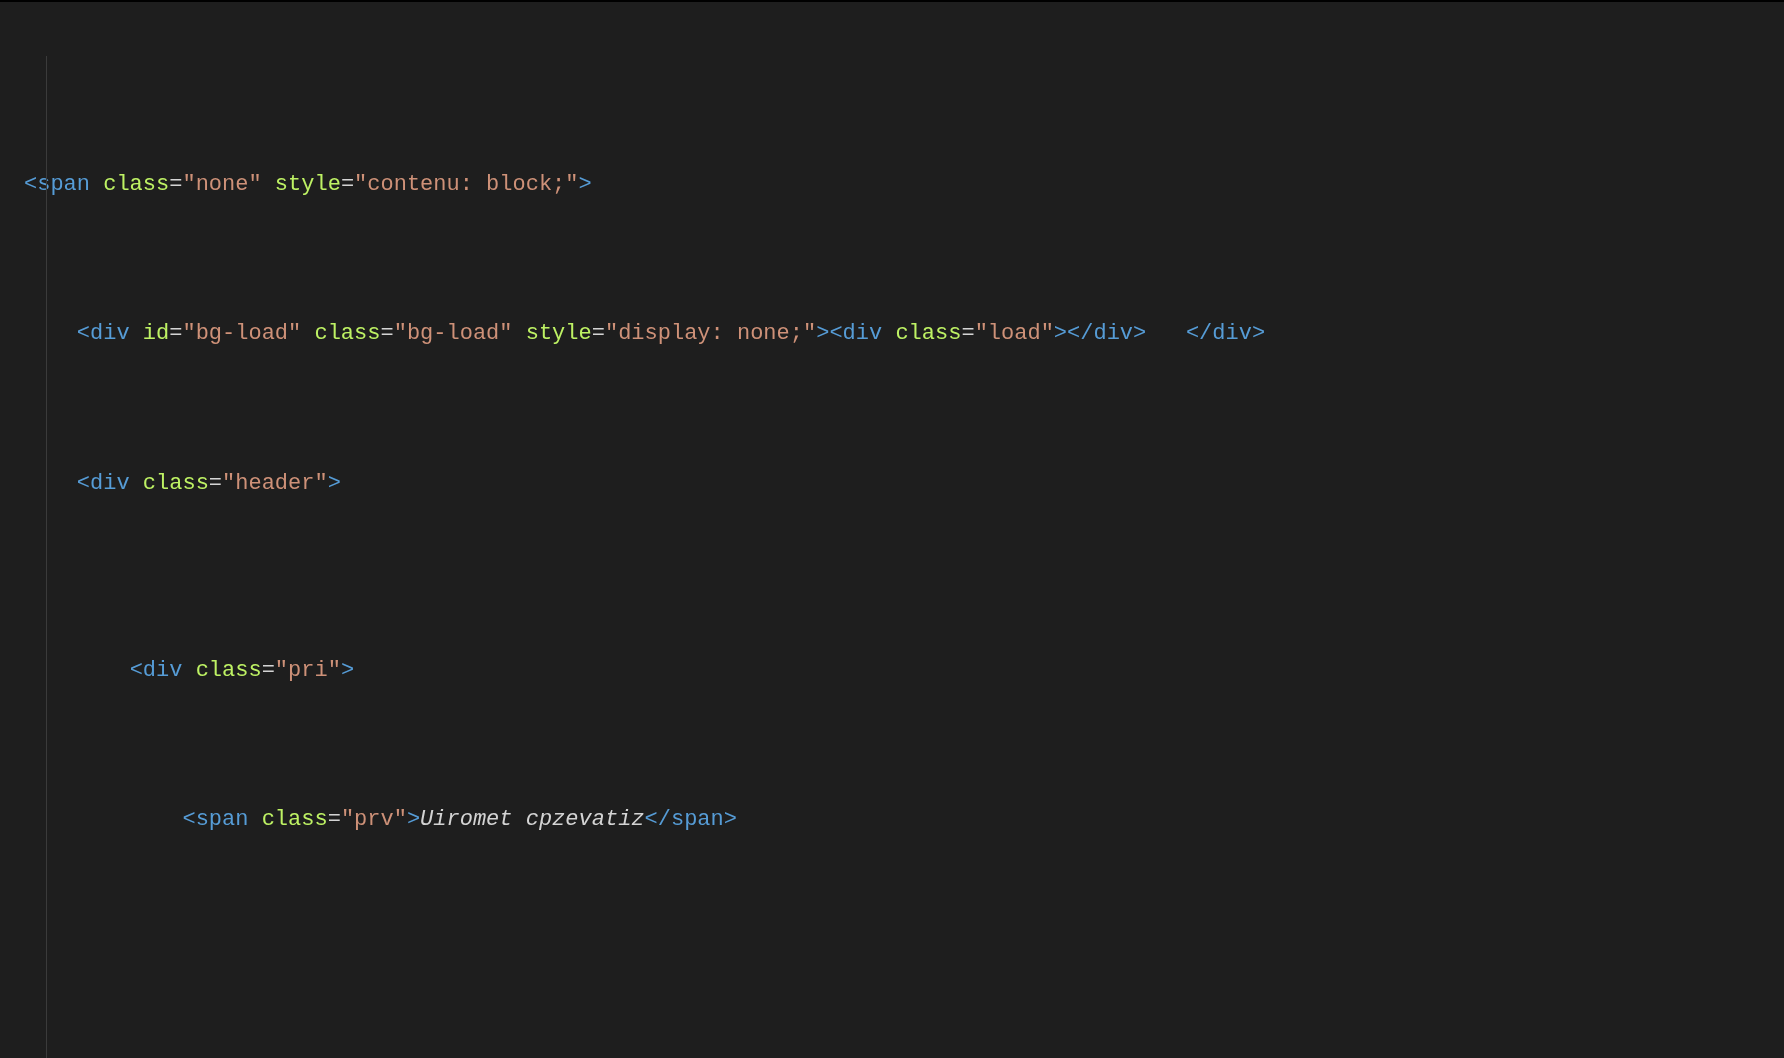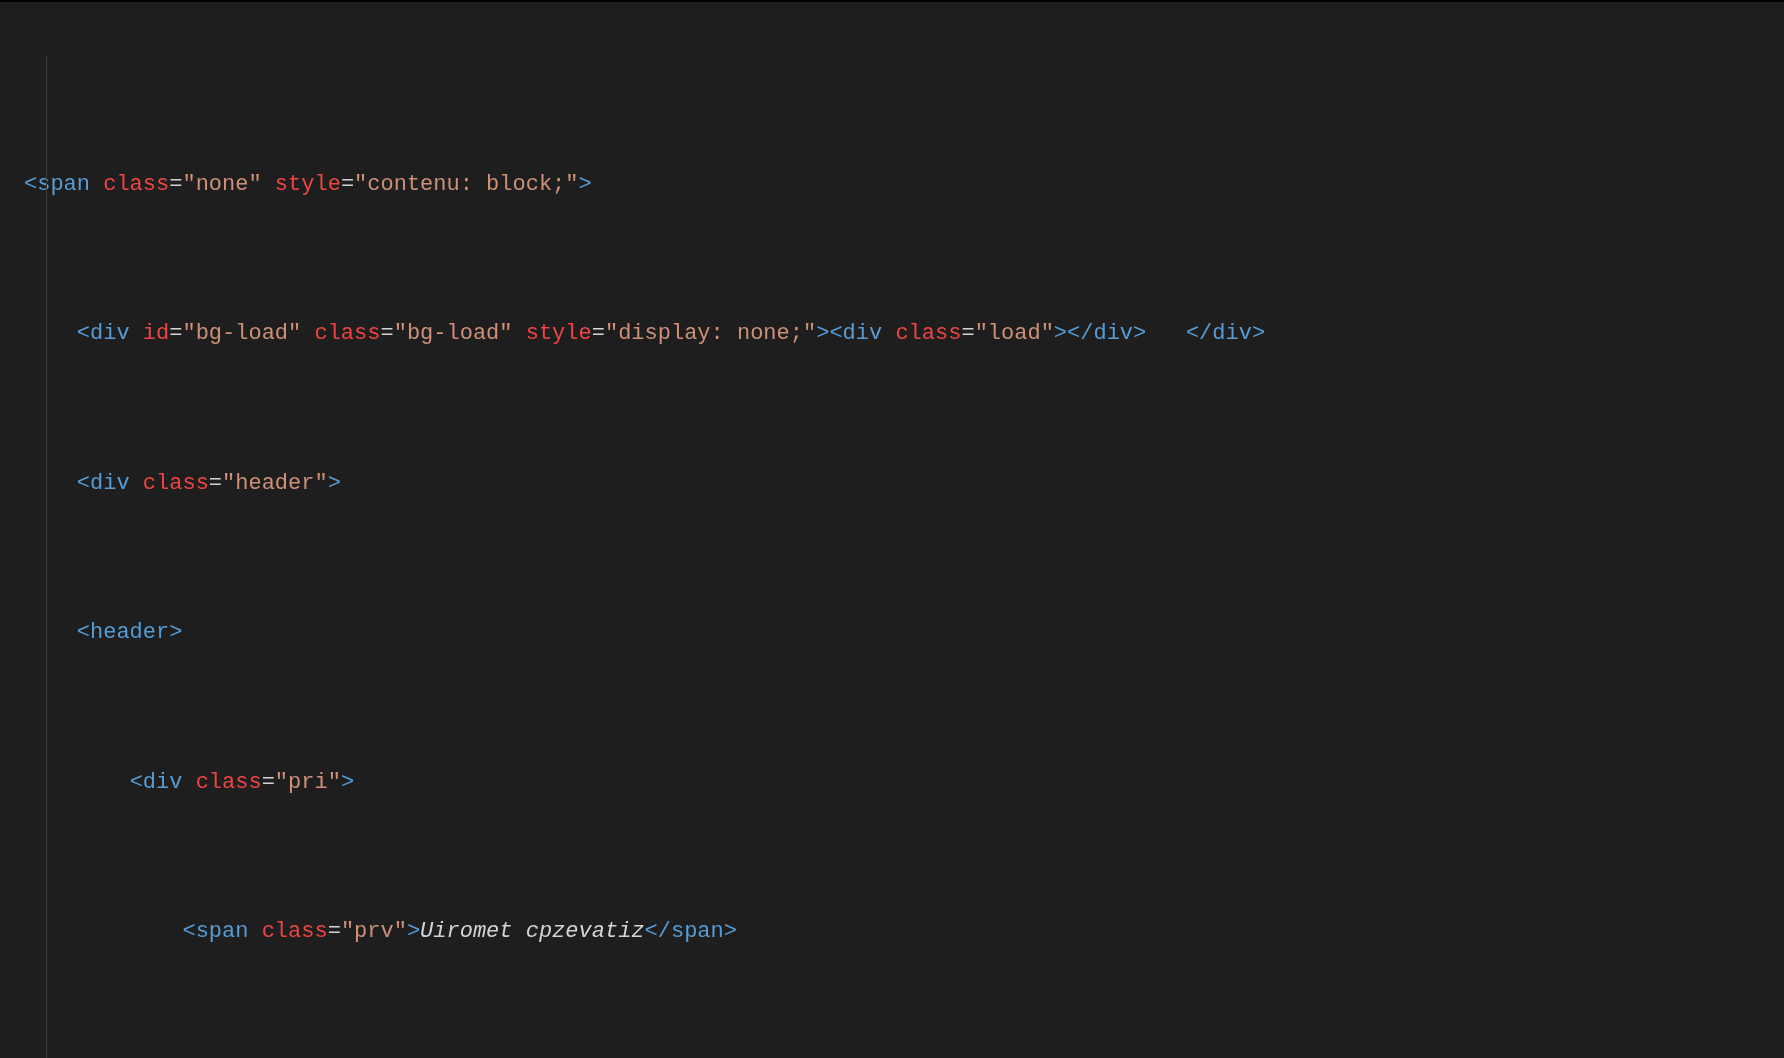--- a/index.html
+++ b/index.html
@@ -15,21 +15,21 @@
     font-family: "Menlo", "Consolas", "Courier New", monospace;
     font-size: 22px;
     line-height: 1.7;
     padding: 14px 20px 20px 24px;
     white-space: pre;
     position: relative;
     border-top: 2px solid #000;
   }
   .line { white-space: pre; }
   .tag      { color: #569cd6; }    
-  .attr     { color: #ef4444; text-align: right; }    
+  .attr     { color: #bef264; text-align: right; }    
   .op       { color: #d4d4d4; }
   .str      { color: #ce9178; }
   .txt      { color: #d3d3d3; font-style: italic; }
   .guide {
     position: absolute;
     top: 54px;
     bottom: 0;
     width: 1px;
     background: #3b3b3b;
   }
@@ -39,21 +39,20 @@
 
 <div class="editor">
   <div class="guide" style="left:46px;"></div>
 
   <div class="line"><span class="tag"><span>&lt;</span><span>span</span></span> <span class="attr">class</span><span class="op">=</span><span class="str"><span>"</span><span>none</span><span>"</span></span> <span class="attr">style</span><span class="op">=</span><span class="str"><span>"</span><span>contenu: block;</span><span>"</span></span><span class="tag">&gt;</span></div>
 
   <div class="line"><span>    </span><span class="tag"><span>&lt;</span><span>div</span></span> <span class="attr">id</span><span class="op">=</span><span class="str"><span>"</span><span>bg-load</span><span>"</span></span> <span class="attr">class</span><span class="op">=</span><span class="str"><span>"</span><span>bg-load</span><span>"</span></span> <span class="attr">style</span><span class="op">=</span><span class="str"><span>"</span><span>display: none;</span><span>"</span></span><span class="tag">&gt;</span><span class="tag"><span>&lt;</span><span>div</span></span> <span class="attr">class</span><span class="op">=</span><span class="str"><span>"</span><span>load</span><span>"</span></span><span class="tag">&gt;</span><span class="tag"><span>&lt;/</span><span>div</span><span>&gt;</span></span><span>   </span><span class="tag"><span>&lt;/</span><span>div</span><span>&gt;</span></span></div>
 
   <div class="line"><span>    </span><span class="tag"><span>&lt;</span><span>div</span></span> <span class="attr">class</span><span class="op">=</span><span class="str"><span>"</span><span>header</span><span>"</span></span><span class="tag">&gt;</span></div>
 
-  <div class="line"><span>    </span><span class="tag"><span>&lt;</span><span>header</span><span>&gt;</span></span></div>
 
   <div class="line"><span>        </span><span class="tag"><span>&lt;</span><span>div</span></span> <span class="attr">class</span><span class="op">=</span><span class="str"><span>"</span><span>pri</span><span>"</span></span><span class="tag">&gt;</span></div>
 
   <div class="line"><span>            </span><span class="tag"><span>&lt;</span><span>span</span></span> <span class="attr">class</span><span class="op">=</span><span class="str"><span>"</span><span>prv</span><span>"</span></span><span class="tag">&gt;</span><span class="txt">Uiromet cpzevatiz</span><span class="tag"><span>&lt;/</span><span>span</span><span>&gt;</span></span></div>
 
   
 
   
 
   

